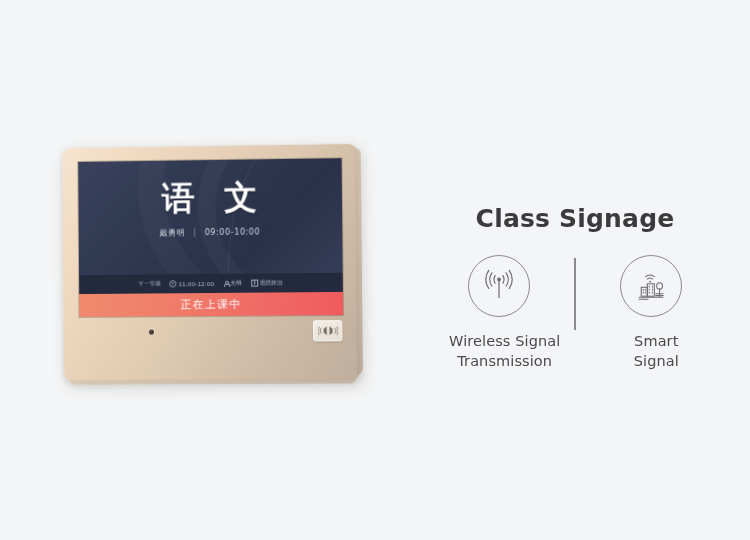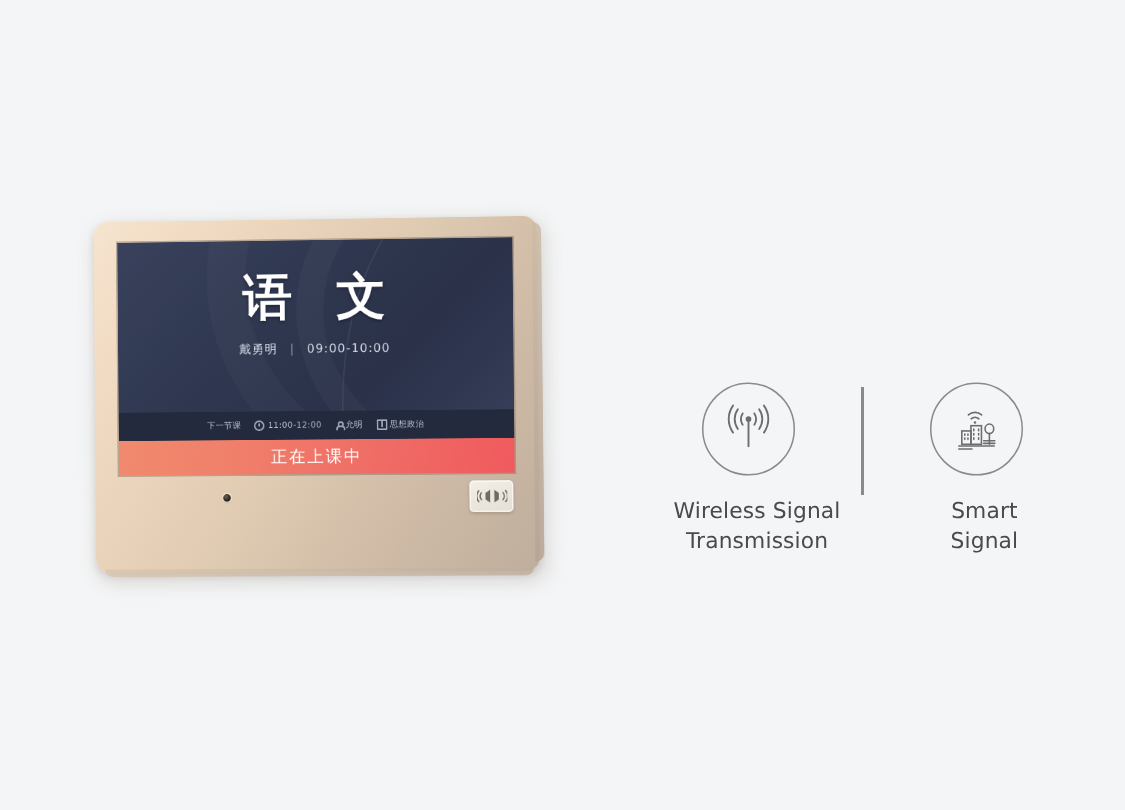--- a/index.html
+++ b/index.html
@@ -360,20 +360,21 @@
         <path d="M1.1 1.9 A5.6 5.6 0 0 0 1.1 9.1" stroke="#6e6a65" stroke-width="0.9" fill="none" stroke-linecap="round"></path>
         <path d="M17.1 3.2 A3.4 3.4 0 0 1 17.1 7.8" stroke="#6e6a65" stroke-width="0.9" fill="none" stroke-linecap="round"></path>
         <path d="M18.9 1.9 A5.6 5.6 0 0 1 18.9 9.1" stroke="#6e6a65" stroke-width="0.9" fill="none" stroke-linecap="round"></path>
       </svg>
     </div>
   </div>
 </div>
 
 <div id="info-panel">
 
+  <div id="panel-title">Class Signage</div>
 
   <div id="features">
 
     <div class="feature">
       <div class="circle">
         <svg width="38" height="38" viewBox="0 0 38 38">
           <g stroke="#6d6d70" stroke-width="1.25" fill="none" stroke-linecap="round">
             <circle cx="19" cy="12.4" r="1.9" fill="#6d6d70" stroke="none"></circle>
             <path d="M19 14.4 L19 30.5"></path>
             <path d="M15.1 8.6 A7.2 7.2 0 0 0 15.1 16.2"></path>

